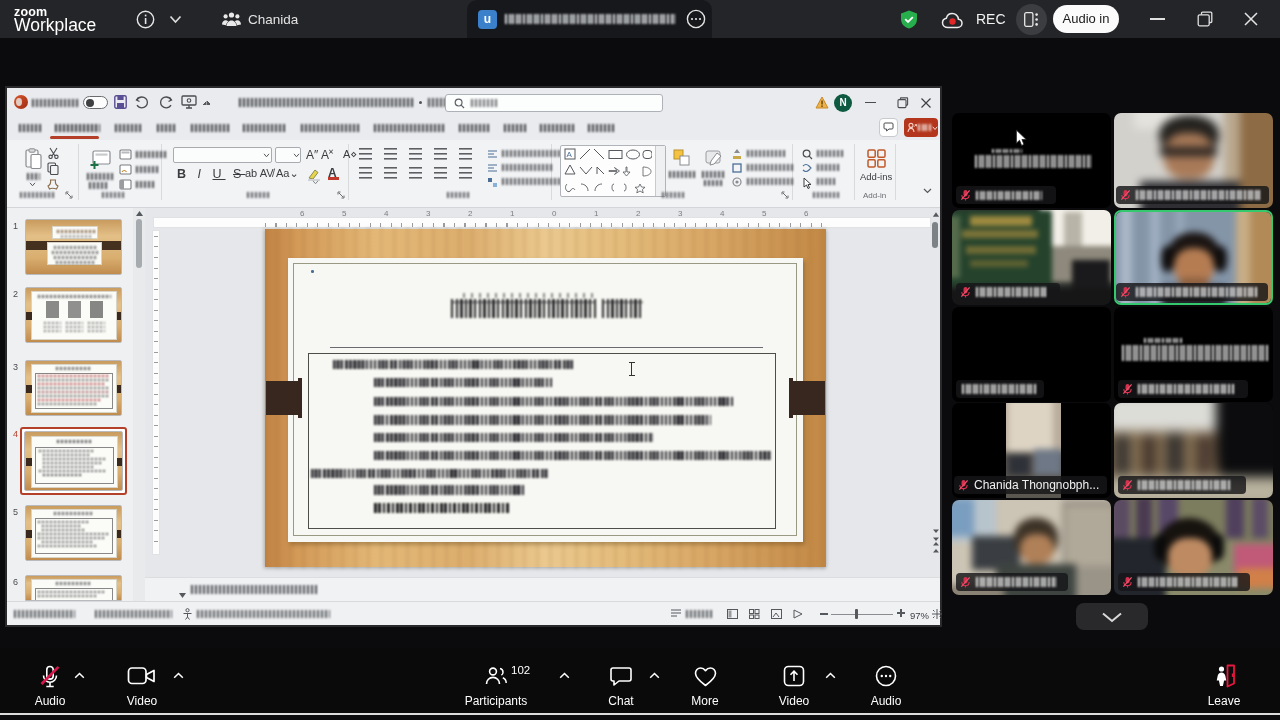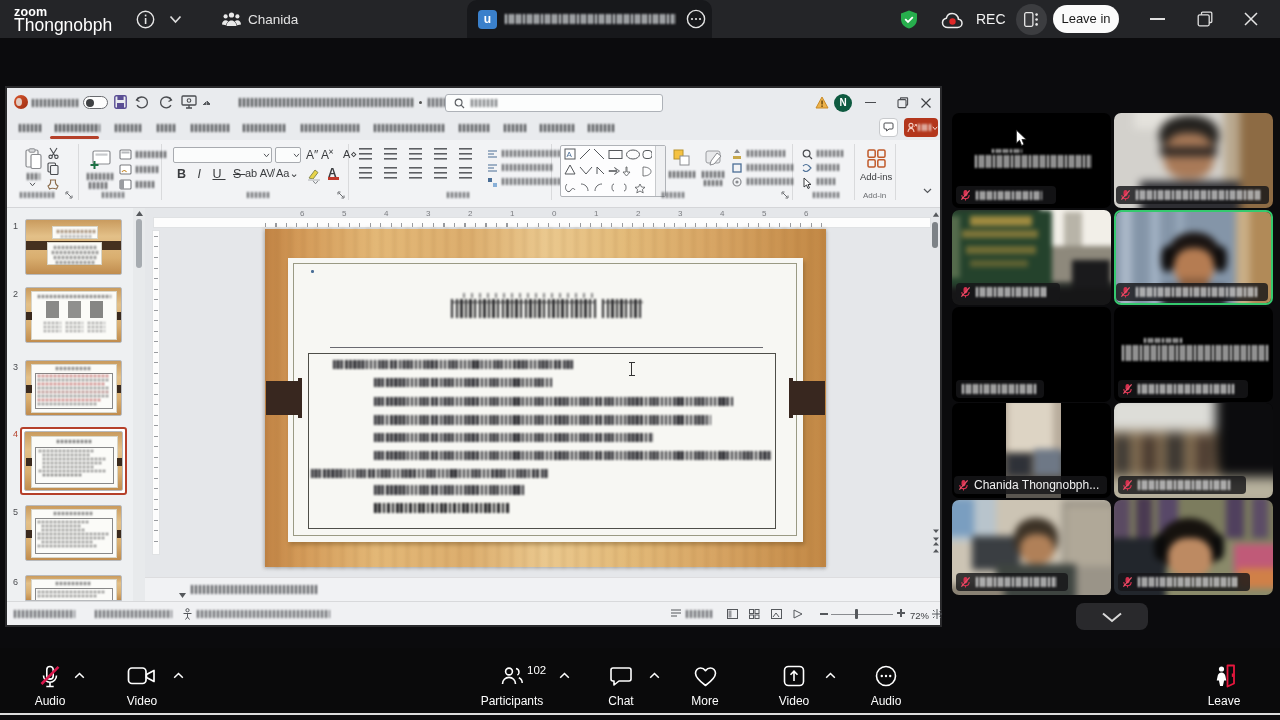--- a/index.html
+++ b/index.html
@@ -30,21 +30,21 @@
 .tbtn{position:absolute;top:14px;width:64px;display:flex;flex-direction:column;align-items:center;color:#fff}
 .tbtn .ic{height:28px;display:flex;align-items:center;justify-content:center}
 .tbtn .tx{font-size:12px;margin-top:4px;color:#fdfdfd}
 .caret{position:absolute;top:24px;width:11px;height:7px}
 #whiteline{position:absolute;left:0;top:713px;width:1280px;height:2px;background:#dcdcdc}
 </style></head>
 <body>
 
 <div id="topbar">
   <div class="ab" style="left:14px;top:5px;color:#fff;font-size:12.5px;font-weight:700;letter-spacing:.2px">zoom</div>
-  <div class="ab" style="left:14px;top:15px;color:#fff;font-size:17.5px;font-weight:400">Thongnobph</div>
+  <div class="ab" style="left:14px;top:15px;color:#fff;font-size:17.5px;font-weight:400">Workplace</div>
   <svg class="ab" style="left:136px;top:10px" width="19" height="19" viewBox="0 0 19 19">
       <circle cx="9.5" cy="9.5" r="8.2" fill="none" stroke="#e6e6e6" stroke-width="1.4"></circle>
       <rect x="8.8" y="8" width="1.6" height="6" fill="#e6e6e6"></rect>
       <rect x="8.8" y="4.6" width="1.6" height="1.8" fill="#e6e6e6"></rect>
     </svg>
   <svg class="ab" style="left:169px;top:15px" width="13" height="9" viewBox="0 0 13 9">
       <path d="M1.5 1.5 6.5 7 11.5 1.5" fill="none" stroke="#dcdcdc" stroke-width="1.7"></path>
     </svg>
   <svg class="ab" style="left:221px;top:10px" width="21" height="19" viewBox="0 0 21 19">
       <circle cx="10.5" cy="5" r="2.6" fill="#e8e8e8"></circle>
@@ -74,21 +74,21 @@
       <circle cx="12.5" cy="10.5" r="3.2" fill="#e02828"></circle>
     </svg>
   <div class="ab" style="left:976px;top:11px;color:#f2f2f2;font-size:14px;font-weight:400">REC</div>
   <div class="ab" style="left:1016px;top:4px;width:31px;height:31px;border-radius:50%;background:#3c3d40"></div>
   <svg class="ab" style="left:1024px;top:12px" width="15" height="15" viewBox="0 0 15 15">
       <rect x="0.7" y="0.7" width="8.2" height="13.6" rx="1.5" fill="none" stroke="#e8e8e8" stroke-width="1.3"></rect>
       <circle cx="12.6" cy="2.6" r="1.3" fill="#e8e8e8"></circle>
       <circle cx="12.6" cy="7.5" r="1.3" fill="#e8e8e8"></circle>
       <circle cx="12.6" cy="12.4" r="1.3" fill="#e8e8e8"></circle>
     </svg>
-  <div class="ab" style="left:1053px;top:5px;width:66px;height:28px;border-radius:15px;background:#fbfbfb;color:#1a1a1a;font-size:13px;text-align:center;line-height:28px">Leave in</div>
+  <div class="ab" style="left:1053px;top:5px;width:66px;height:28px;border-radius:15px;background:#fbfbfb;color:#1a1a1a;font-size:13px;text-align:center;line-height:28px">Audio in</div>
   <div class="ab" style="left:1150px;top:18px;width:15px;height:1.6px;background:#e0e0e0"></div>
   <svg class="ab" style="left:1197px;top:11px" width="16" height="16" viewBox="0 0 16 16">
       <rect x="1.2" y="3.8" width="11" height="11" rx="1.5" fill="none" stroke="#e0e0e0" stroke-width="1.3"></rect>
       <path d="M4.5 3.8 4.5 2.2c0-.6.4-1 1-1h8.3c.6 0 1 .4 1 1v8.3c0 .6-.4 1-1 1h-1.6" fill="none" stroke="#e0e0e0" stroke-width="1.3"></path>
     </svg>
   <svg class="ab" style="left:1243px;top:11px" width="16" height="16" viewBox="0 0 16 16">
       <path d="M2 2 14 14 M14 2 2 14" stroke="#e4e4e4" stroke-width="1.5"></path>
     </svg>
 </div>
 
@@ -549,21 +549,21 @@
         <path d="M2 8 5 4l3 4" fill="none" stroke="#55585c"></path>
       </svg>
     <svg class="ab" style="left:786px;top:7px" width="11" height="10" viewBox="0 0 11 10">
         <path d="M1 1v8l8-4z" fill="none" stroke="#55585c"></path>
       </svg>
     <div class="ab" style="left:813px;top:11px;width:8px;height:1.5px;background:#55585c"></div>
     <div class="ab" style="left:824px;top:11.5px;width:62px;height:1px;background:#8a8c90"></div>
     <div class="ab" style="left:848px;top:7px;width:3px;height:10px;background:#55585c;border-radius:1px"></div>
     <div class="ab" style="left:890px;top:10px;width:8px;height:1.5px;background:#55585c"></div>
     <div class="ab" style="left:890px;top:6.8px;width:1.5px;height:8px;background:#55585c;margin-left:3.2px"></div>
-    <div class="ab" style="left:903px;top:8px;font-size:9.5px;color:#3e4043">72%</div>
+    <div class="ab" style="left:903px;top:8px;font-size:9.5px;color:#3e4043">97%</div>
     <svg class="ab" style="left:925px;top:7px" width="10" height="10" viewBox="0 0 10 10">
         <path d="M5 0v10M0 5h10M2.5 2.5 1 1m6.5 1.5L9 1M2.5 7.5 1 9m6.5-1.5L9 9" stroke="#55585c" stroke-width="1"></path>
       </svg>
   </div>
 </div>
 
 <div id="tiles">
 
   <div class="tile" style="left:952px;top:113px">
     <div class="tw" style="left:23px;top:42px;width:116px;height:13px;--c:#d6d6d6"></div>
@@ -788,21 +788,21 @@
         <svg width="30" height="22" viewBox="0 0 30 22">
           <rect x="1.5" y="3" width="17.5" height="15.5" rx="3.5" fill="none" stroke="#fff" stroke-width="1.7"></rect>
           <path d="M19.5 9.5 27 5.5v11l-7.5-4z" fill="none" stroke="#fff" stroke-width="1.7" stroke-linejoin="round"></path>
         </svg>
       </div>
     <div class="tx">Video</div>
   </div>
   <svg class="caret" style="left:173px" viewBox="0 0 11 7">
       <path d="M1.2 5.8 5.5 1.5 9.8 5.8" fill="none" stroke="#fff" stroke-width="1.5"></path>
     </svg>
-  <div class="tbtn" style="left:480px">
+  <div class="tbtn" style="left:464px">
     <div class="ic" style="position:relative">
         <svg width="26" height="24" viewBox="0 0 26 24">
           <circle cx="10" cy="7.5" r="3.4" fill="none" stroke="#fff" stroke-width="1.6"></circle>
           <path d="M3.5 20c0-3.8 2.9-6.6 6.5-6.6s6.5 2.8 6.5 6.6" fill="none" stroke="#fff" stroke-width="1.6"></path>
           <path d="M17 4.6c1.7.3 3 1.8 3 3.6 0 1.3-.6 2.4-1.6 3" fill="none" stroke="#fff" stroke-width="1.5"></path>
           <path d="M19.8 13.7c2 .9 3.4 2.9 3.4 5.2" fill="none" stroke="#fff" stroke-width="1.5"></path>
         </svg>
         <span style="position:absolute;left:28px;top:2px;font-size:11.5px">102</span>
       </div>
     <div class="tx">Participants</div>

